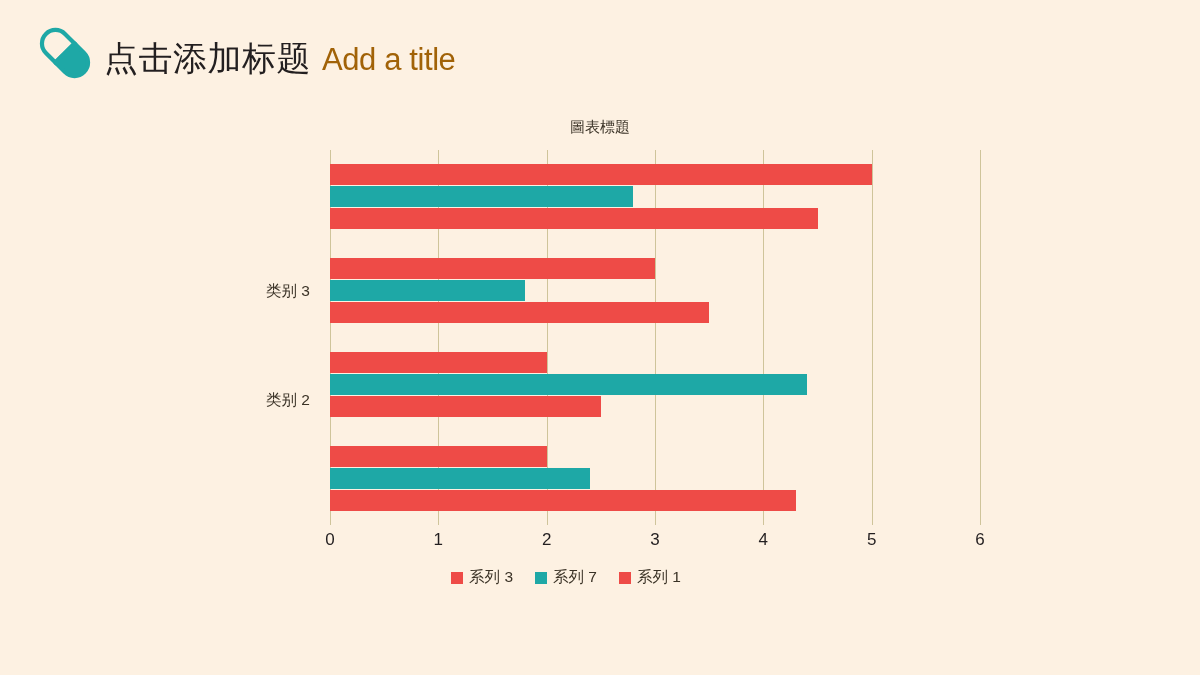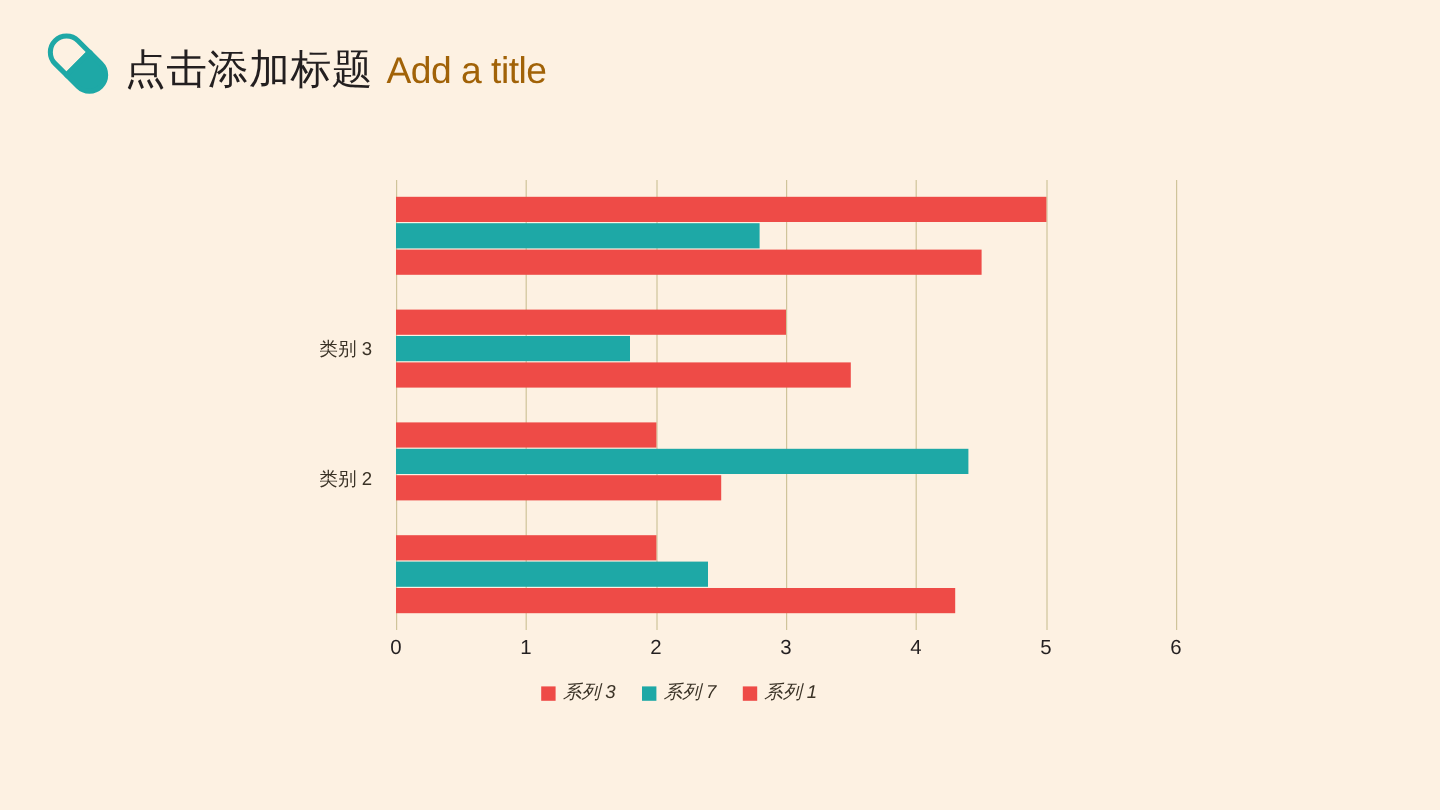--- a/index.html
+++ b/index.html
@@ -148,21 +148,20 @@
   
   #legend {
     position: absolute;
     left: 0;
     top: 462px;
     width: 1132px;
     display: flex;
     justify-content: center;
     align-items: center;
     gap: 22px;
-    font-style: italic;
   }
   .legend-item {
     display: flex;
     align-items: center;
     gap: 6px;
   }
   .legend-swatch {
     width: 12px;
     height: 12px;
     display: block;
@@ -191,20 +190,21 @@
 
   <div id="slide-title-block">
     <span class="title-cn">点击添加标题</span>
     <span class="title-en">Add a title</span>
   </div>
 
 </div>
 
 <div id="chart-block">
 
+  <div id="chart-title">圖表標題</div>
 
   <div id="cat-label-layer">
       <div class="cat-label" style="top: 234.375px; margin-top: 16px;">类别 2</div>
       <div class="cat-label" style="top: 140.625px;">类别 3</div>
     </div>
 
   <div id="plot-area">
       <div class="axis-line" style="left: 0px; background: rgb(207, 196, 154);"></div>
       <div class="gridline" style="left: 108.333px; background: rgb(207, 196, 154);"></div>
       <div class="gridline" style="left: 216.667px; background: rgb(207, 196, 154);"></div>

